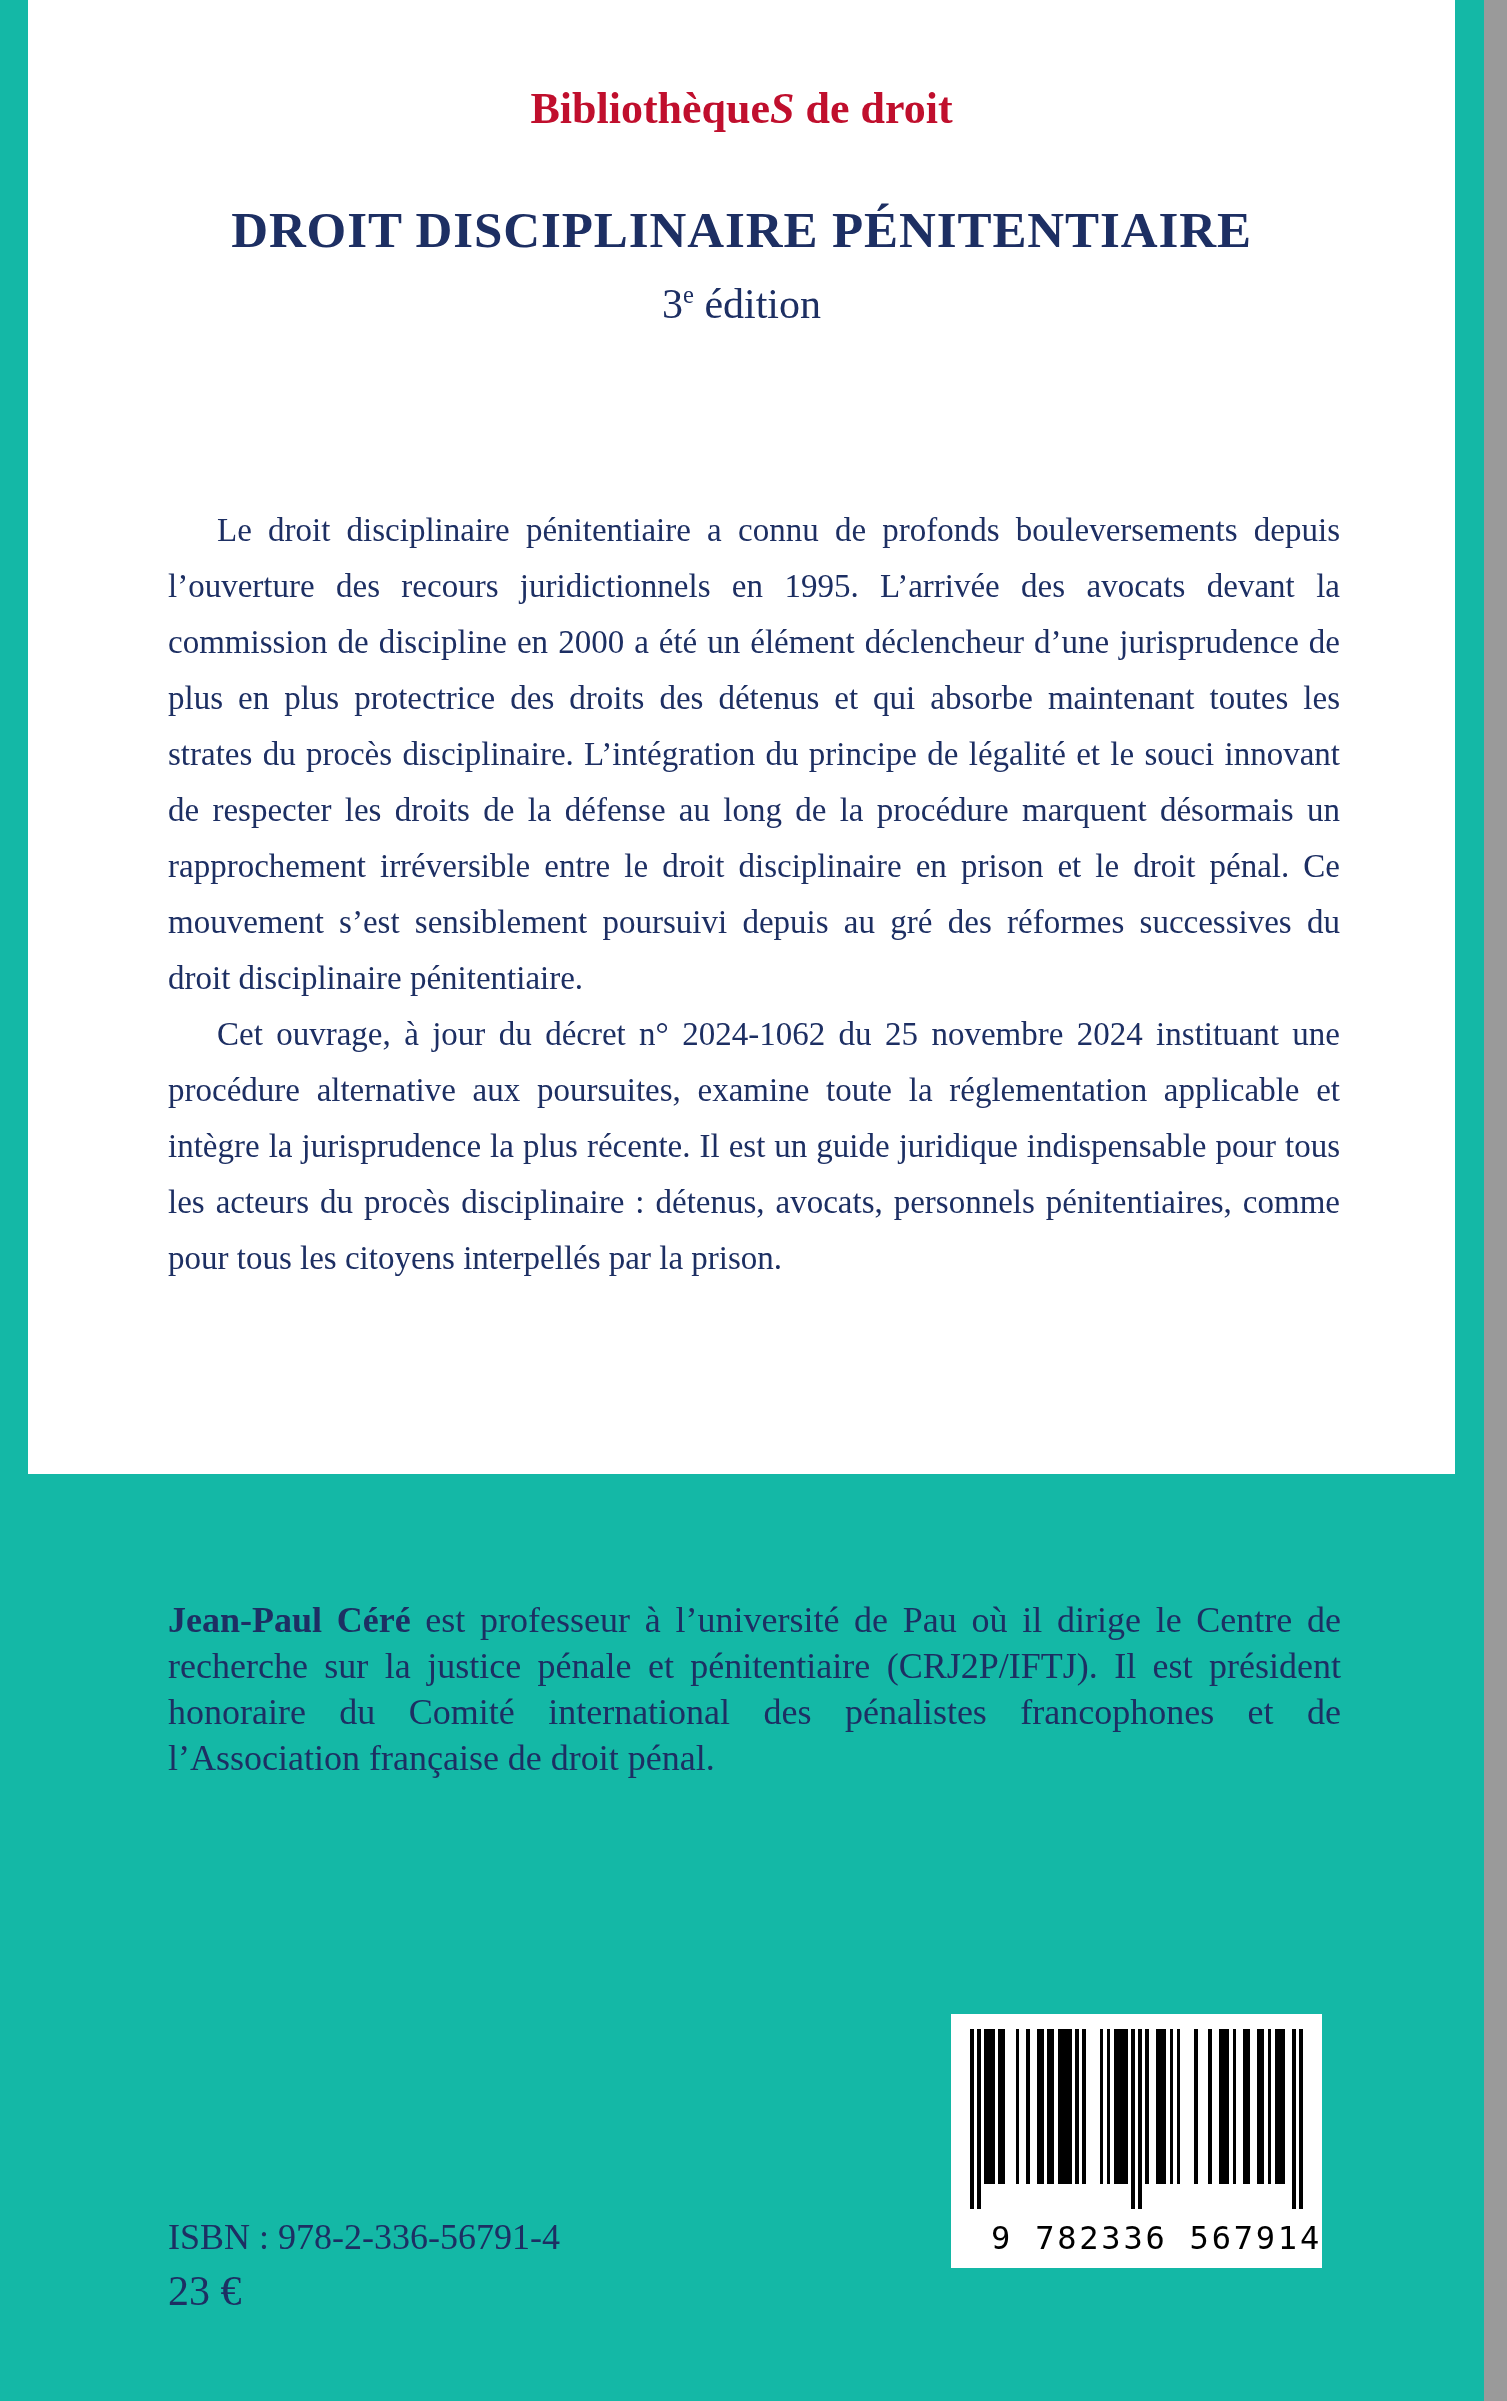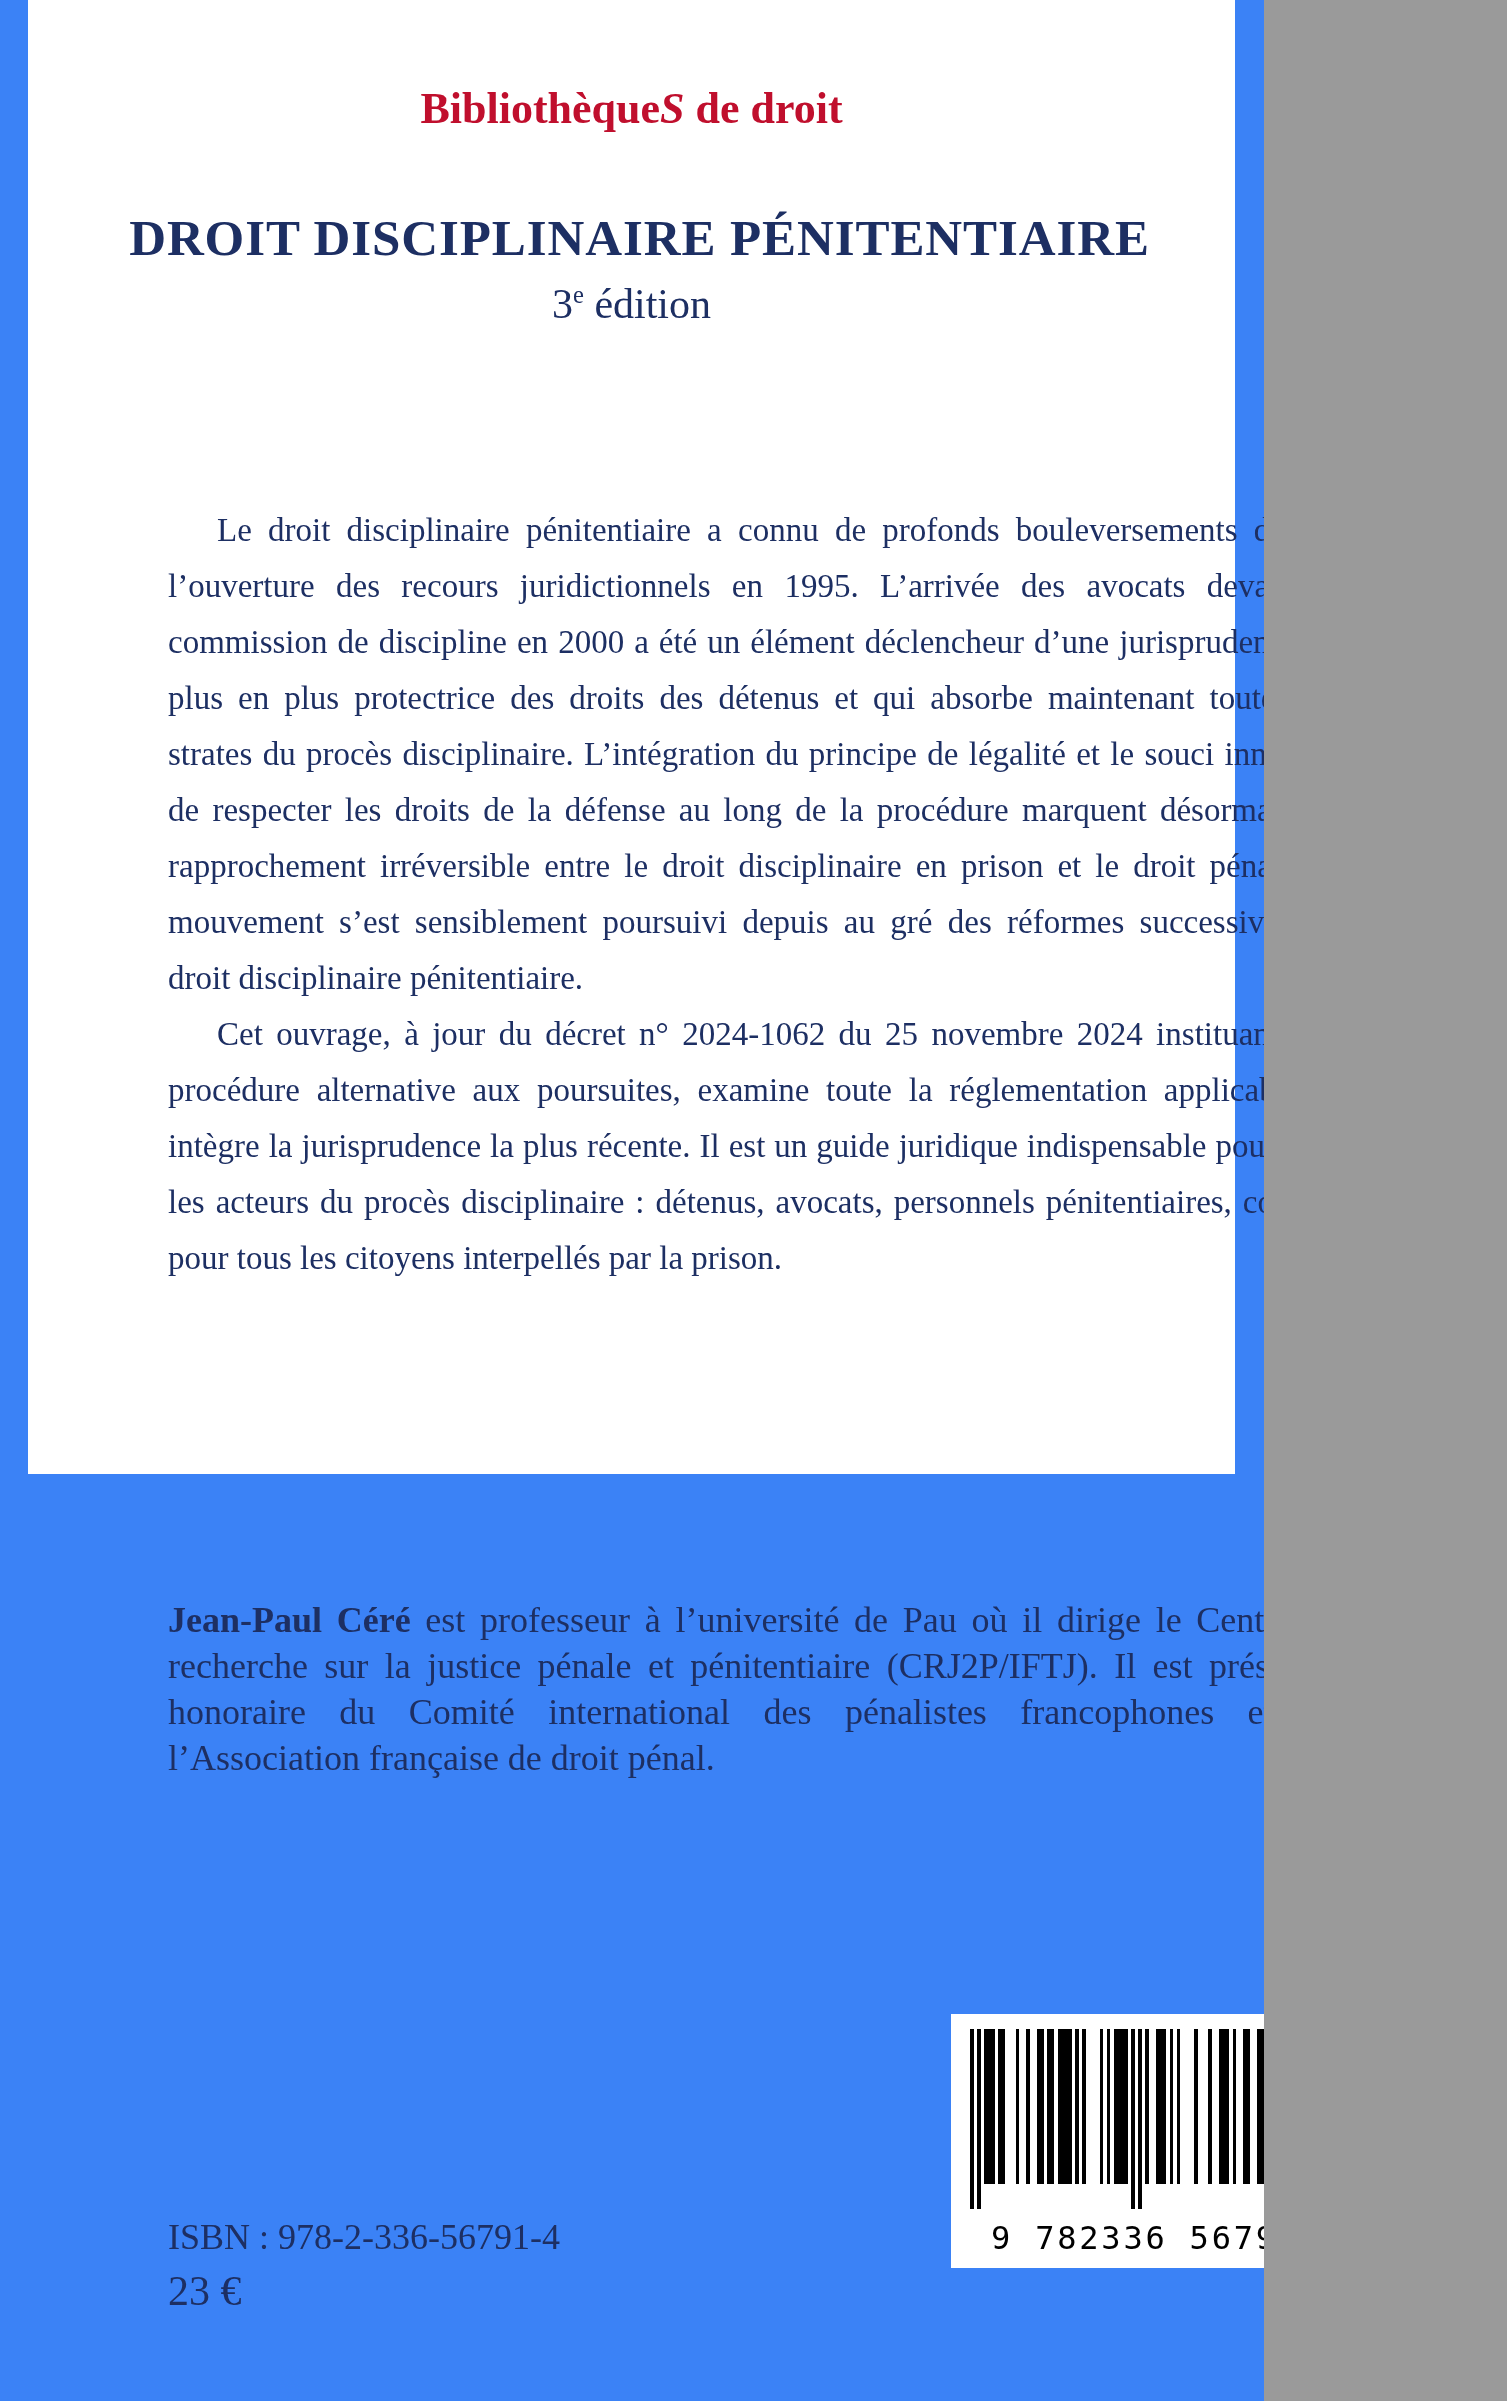--- a/index.html
+++ b/index.html
@@ -1,20 +1,20 @@
 <!DOCTYPE html>
 <html style="font-size:15px"><head>
 <meta charset="utf-8">
 <style>
   html, body { margin: 0; padding: 0; background: #9a9a9a; }
   .page {
     position: relative;
-    width: 1264px;
+    width: 1484px;
     height: 2402px;
-    background: #3b82f6;
+    background: #14b8a6;
     overflow: hidden;
     font-family: "Liberation Serif", serif;
     color: #1d2f63;
   }
   .white-panel {
     position: absolute;
     left: 28px;
     right: 29px;
     top: 0;
     height: 1474px;
@@ -29,21 +29,21 @@
     font-size: 44px;
     font-weight: bold;
     color: #c00f2d;
   }
   .series-title .italic-s { font-style: italic; }
   .book-title {
     position: absolute;
     top: 201px;
     left: 0;
     width: 100%;
-    margin: 8px;
+    margin: 0;
     text-align: center;
     font-size: 51px;
     font-weight: bold;
     letter-spacing: 0.9px;
     color: #1d2f63;
   }
   .edition {
     position: absolute;
     top: 280px;
     left: 0;

